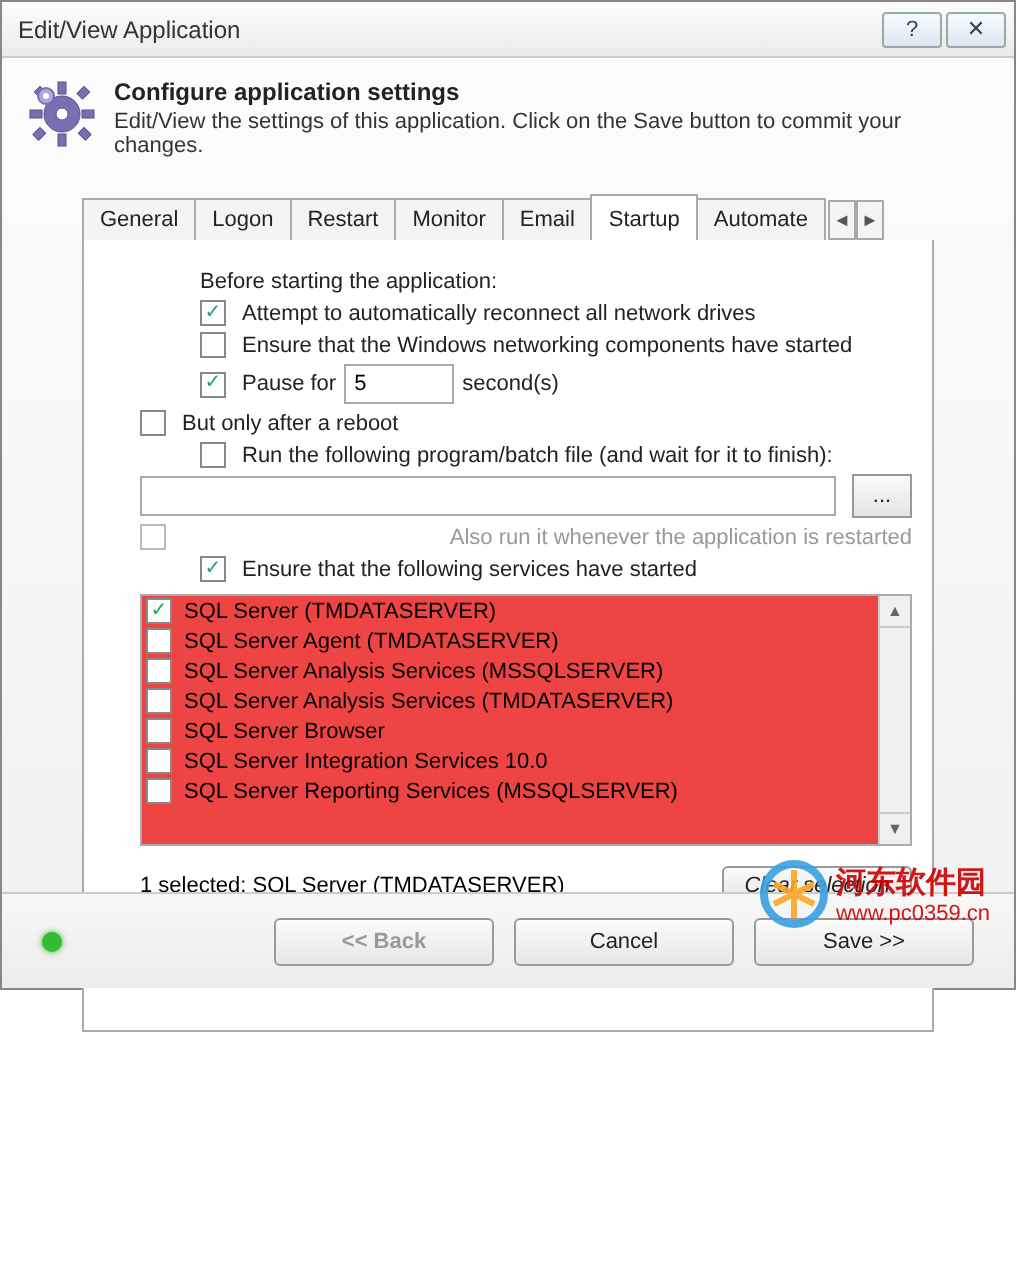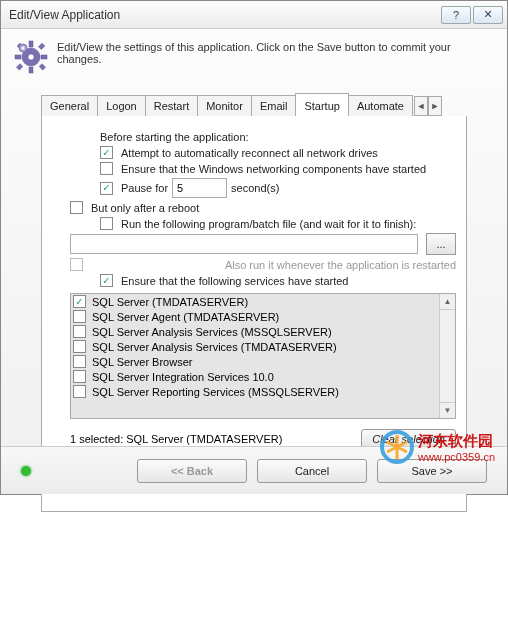--- a/index.html
+++ b/index.html
@@ -28,21 +28,21 @@
 .indent1 { padding-left: 18px; }
 .chk { width:13px; height:13px; border:1px solid #888; background:#fff; display:inline-flex; align-items:center; justify-content:center; margin-right:4px; cursor:pointer; flex-shrink:0;}
 .chk.checked::after { content:"✓"; font-size:10px; color:#2a6; line-height:1; }
 .disabled { color:#999;justify-content:space-between; }
 .disabled .chk { border-color:#bbb; }
 input.txt { border:1px solid #aaa; padding:2px 4px; height:20px; background:#fff; }
 .num { width:55px; }
 .pathbox { flex:1; height:22px; }
 .browse-btn { width:30px; height:22px; border:1px solid #999; background:linear-gradient(#fafafa,#e4e4e4); margin-left:4px; cursor:pointer; display:flex; align-items:center; justify-content:center;}
 
-.svc-list { margin: 6px 0 0 18px; border:1px solid #aaa; height:126px; overflow:hidden; position:relative; background:#e5e5e5;}
+.svc-list { margin: 6px 0 0 18px; border:1px solid #aaa; height:126px; overflow:hidden; position:relative; background:#ef4444;}
 .svc-inner { position:absolute; inset:0 16px 0 0; overflow:hidden;}
 .svc-item { display:flex; align-items:center; padding:1px 2px; gap:2px;}
 .svc-scroll { position:absolute; right:0; top:0; bottom:0; width:16px; background:#f0f0f0; border-left:1px solid #ccc;}
 .svc-scroll .up,.svc-scroll .dn{height:16px;display:flex;align-items:center;justify-content:center;font-size:8px;color:#666;border-bottom:1px solid #ccc;cursor:pointer;}
 .svc-scroll .dn{position:absolute;bottom:0;left:0;right:0;border-top:1px solid #ccc;border-bottom:none;}
 
 .sel-row { display:flex; align-items:center; justify-content:space-between; margin: 10px 0 0 18px; }
 .btn { border:1px solid #999; background:linear-gradient(#fafafa,#e4e4e4); padding:3px 10px; border-radius:3px; cursor:pointer; color:#222;font-style:italic; }
 
 .footer { position:absolute; left:0; right:0; bottom:0; height:48px; border-top:1px solid #ccc; background:linear-gradient(#f7f7f7,#ececec); display:flex; align-items:center; padding: 0 20px; gap:10px;}
@@ -77,20 +77,21 @@
           <rect x="28" y="16" width="6" height="4"></rect>
         <rect x="5" y="5" width="5" height="4" transform="rotate(45 7 7)"></rect>
         <rect x="26" y="26" width="5" height="4" transform="rotate(45 29 29)"></rect>
         <rect x="26" y="5" width="5" height="4" transform="rotate(-45 29 7)"></rect>
         <rect x="5" y="26" width="5" height="4" transform="rotate(-45 7 29)"></rect>
       </g>
       <circle cx="10" cy="9" r="4" fill="#b0a8d8" stroke="#7a6fb0"></circle>
       <circle cx="10" cy="9" r="1.5" fill="#fff"></circle>
     </svg>
     <div class="header-text">
+      <div class="h1">Configure application settings</div>
       <div class="h2">Edit/View the settings of this application. Click on the Save button to commit your changes.</div>
     </div>
   </div>
 
   <div class="tabstrip">
     <div class="tab">General</div>
     <div class="tab">Logon</div>
     <div class="tab">Restart</div>
     <div class="tab">Monitor</div>
     <div class="tab">Email</div>

